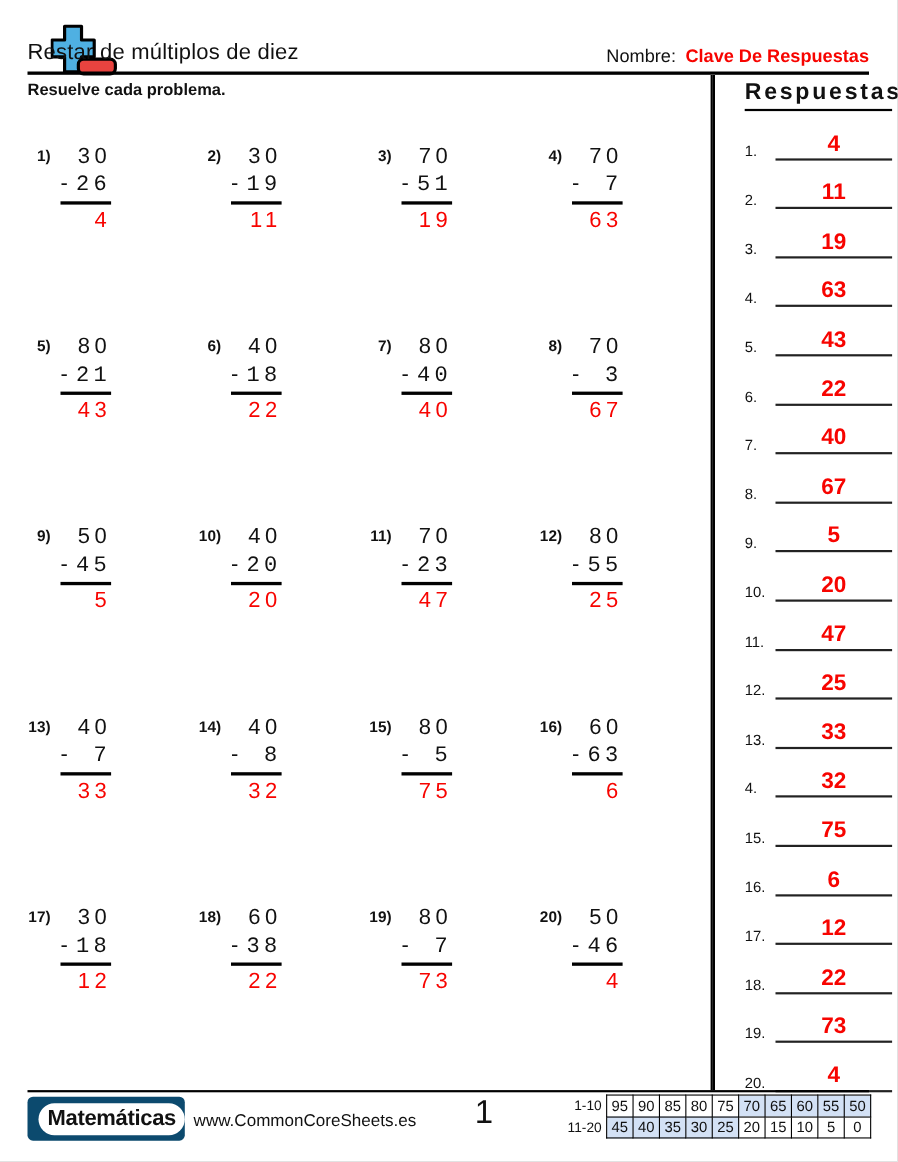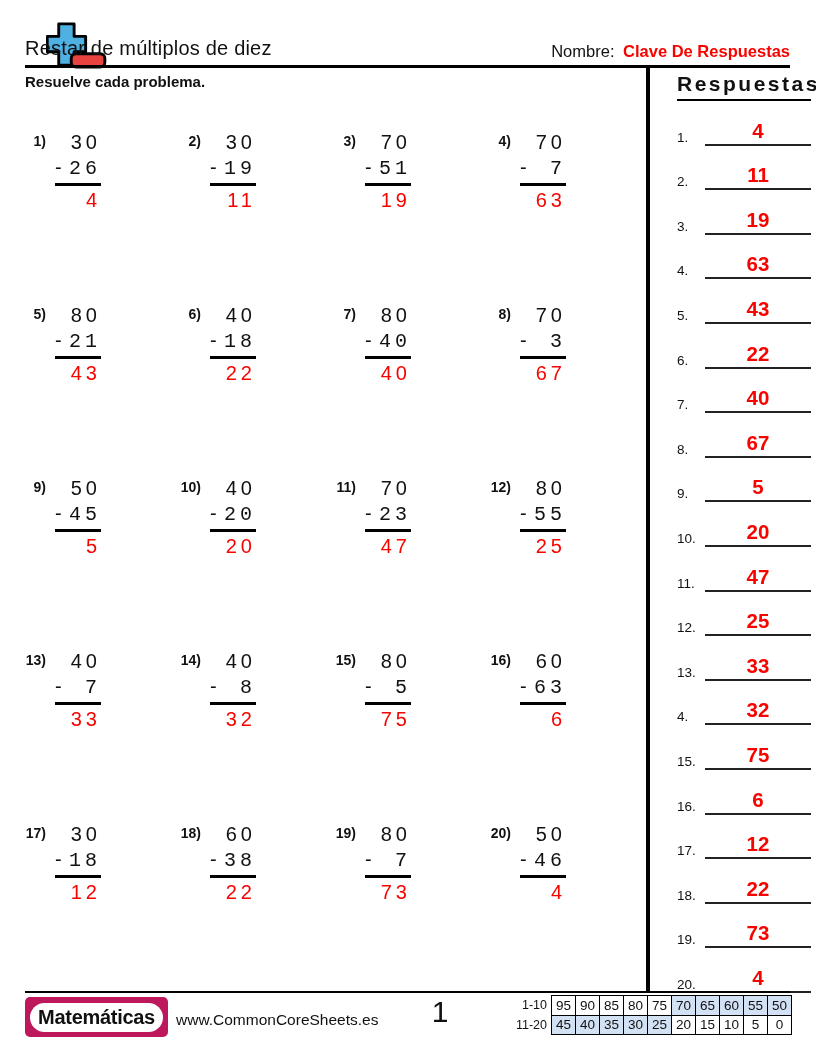--- a/index.html
+++ b/index.html
@@ -38,22 +38,22 @@
   .respanel{position:absolute;left:657px;top:72px;width:134px;margin-left:20px;}
   .resp-title{font-weight:bold;font-size:21px;letter-spacing:2.5px;text-align:center;
               padding-bottom:3px;border-bottom:2.5px solid #000;}
   .ansrow{display:flex;align-items:flex-end;height:44.6px;}
   .ansnum{width:28px;font-size:13.5px;padding-bottom:1px;flex:none;}
   .ansline{flex:1;text-align:center;border-bottom:2px solid #222;color:var(--red);
            font-weight:bold;font-size:20.5px;line-height:24px;padding-bottom:1px;}
 
   
   .frule{position:absolute;left:25px;right:26px;top:991px;border-top:2.5px solid #000;}
-  .brand{position:absolute;left:25px;top:997px;width:143px;height:40px;background:#be185d;
-         border-radius:5px;display:flex;align-items:center;justify-content:center;}
+  .brand{position:absolute;left:25px;top:997px;width:143px;height:40px;background:#0c4a6e;
+         border-radius:5px;display:flex;align-items:center;justify-content:flex-end;}
   .brand .pill{background:#fff;border-radius:17px;padding:3px 8px;font-weight:bold;
                font-size:20px;letter-spacing:-.3px;}
   .site{position:absolute;left:176px;top:1011px;font-size:15.5px;}
   .pageno{position:absolute;left:380px;top:995px;width:120px;text-align:center;font-size:30px;}
   .score{position:absolute;right:24px;top:995px;border-collapse:collapse;font-size:13.5px;}
   .score td{height:19.5px;}
   .slabel{border:none;text-align:right;padding-right:4px;font-size:12.5px;white-space:nowrap;}
   .scell{border:1.6px solid #000;min-width:24px;text-align:center;padding:0 2px;}
   .shaded{background:#d3e1f5;}
 </style>

